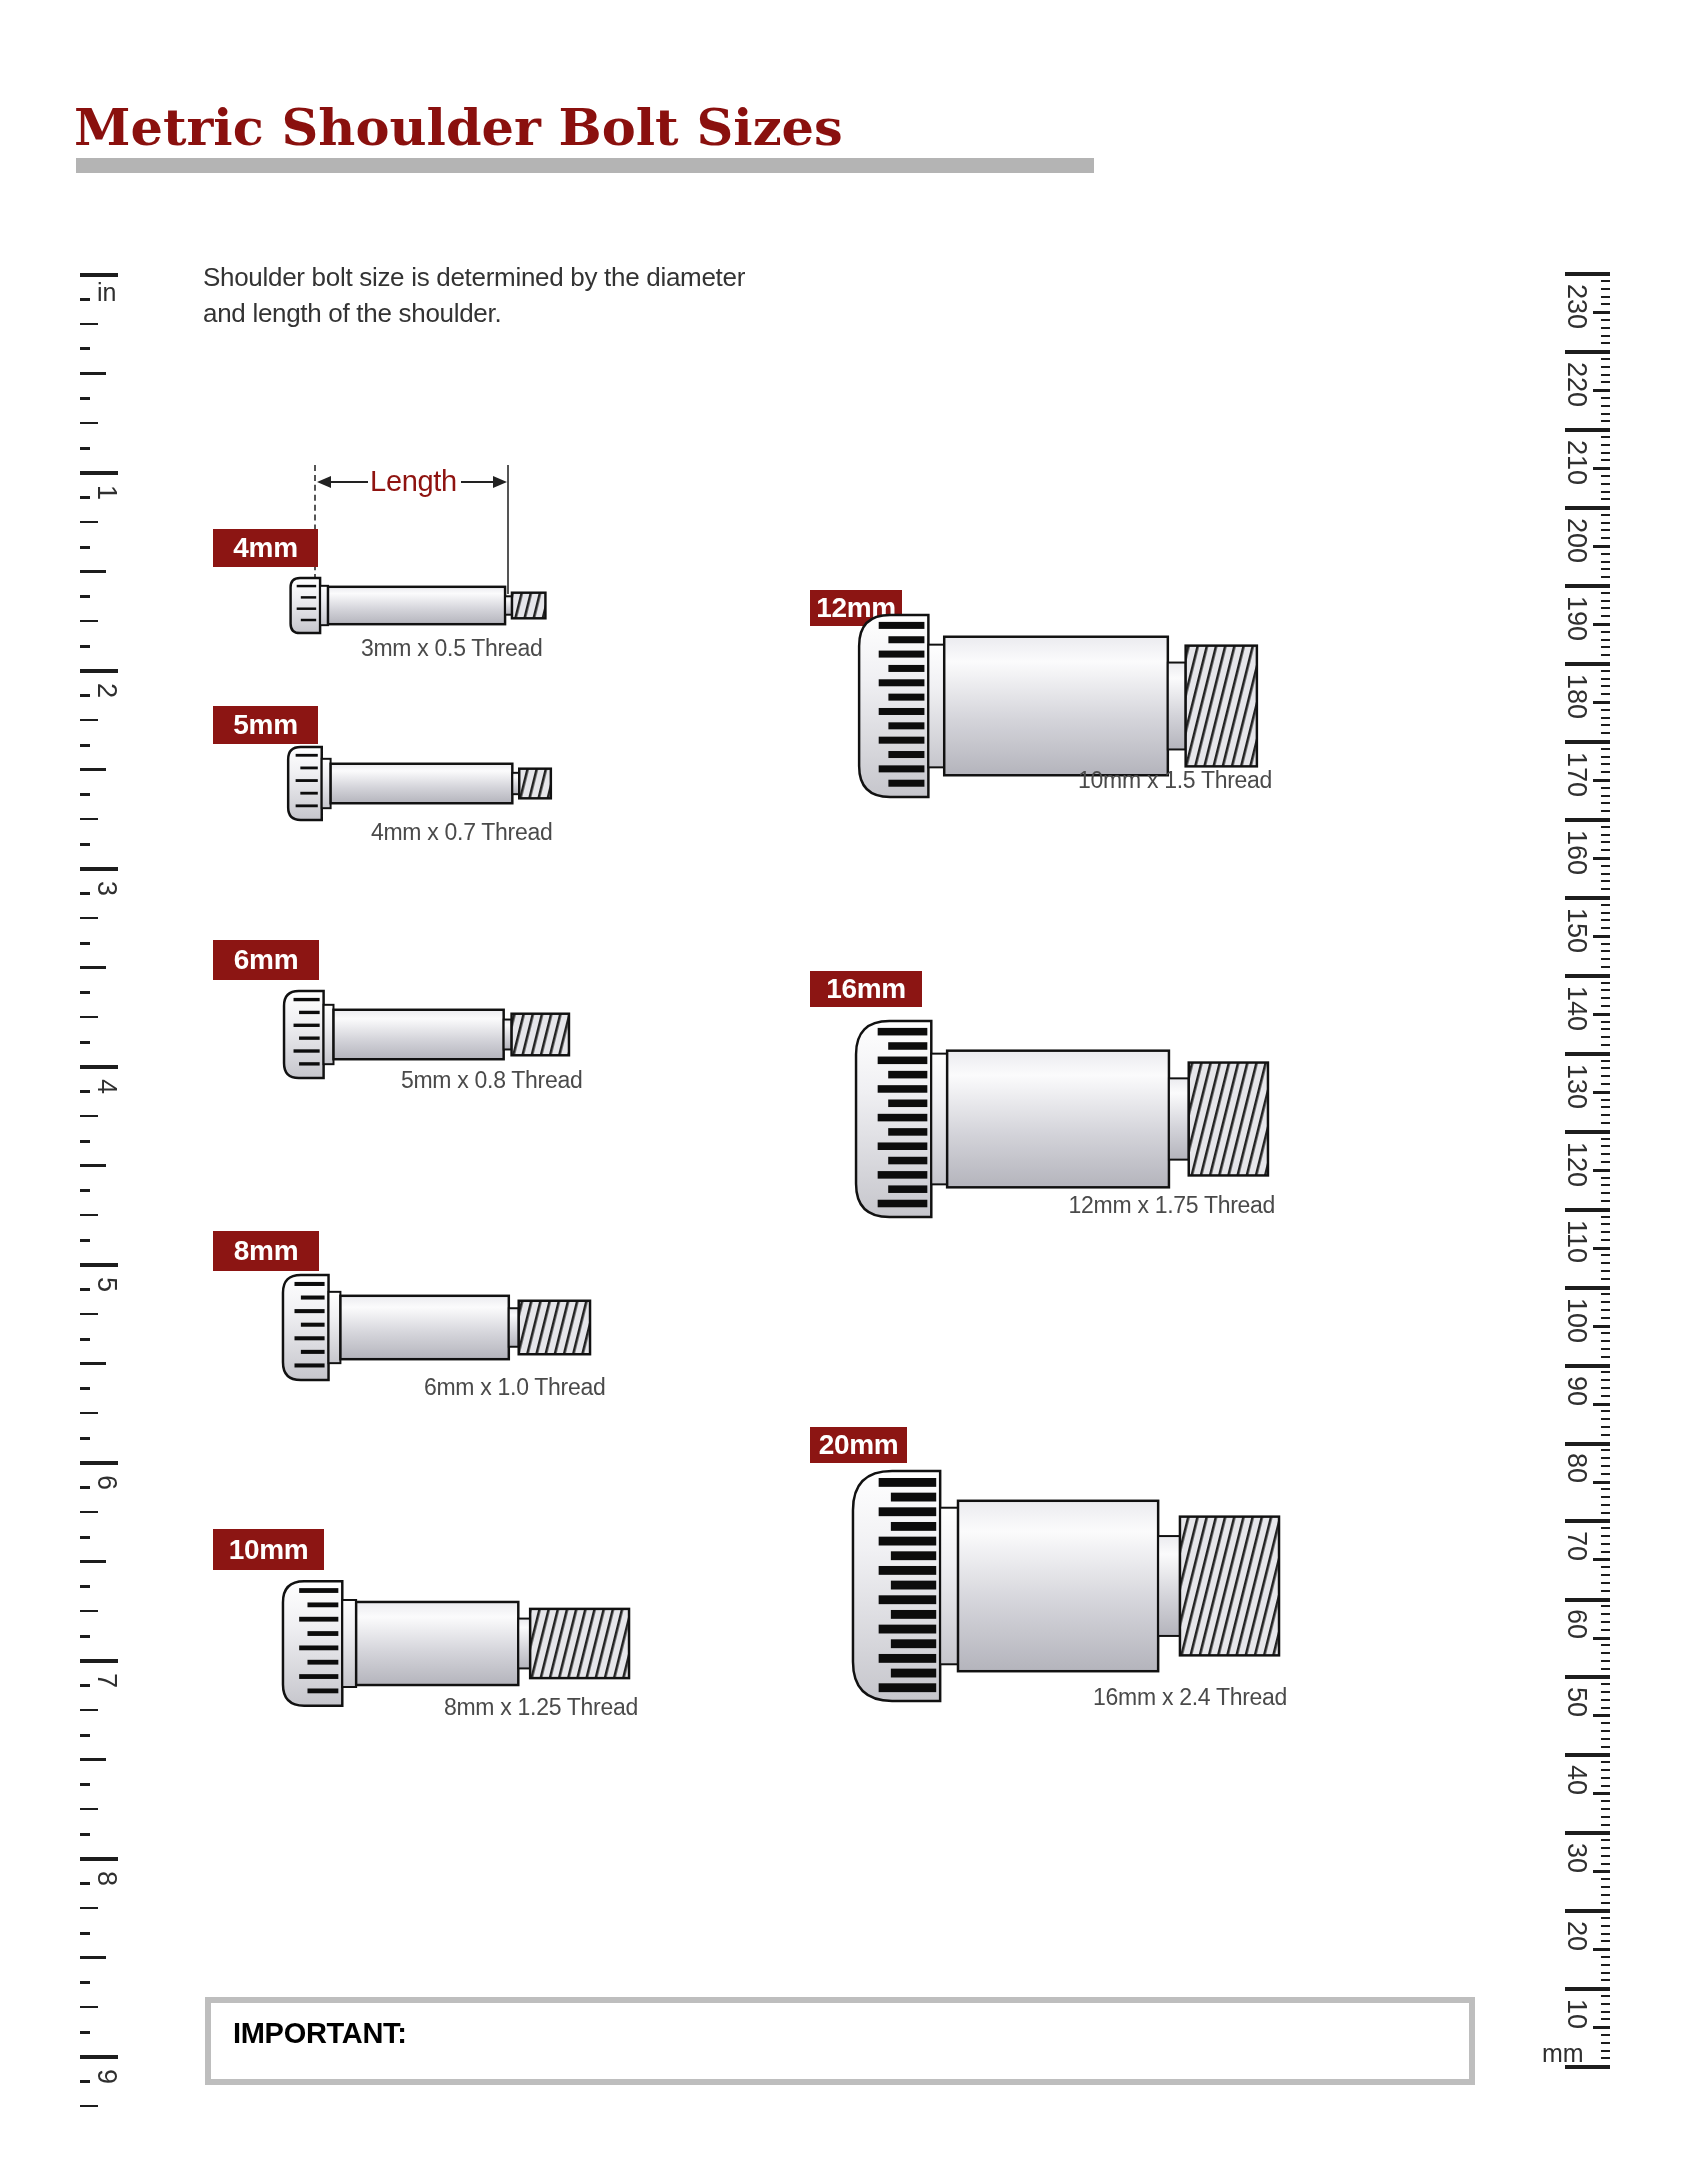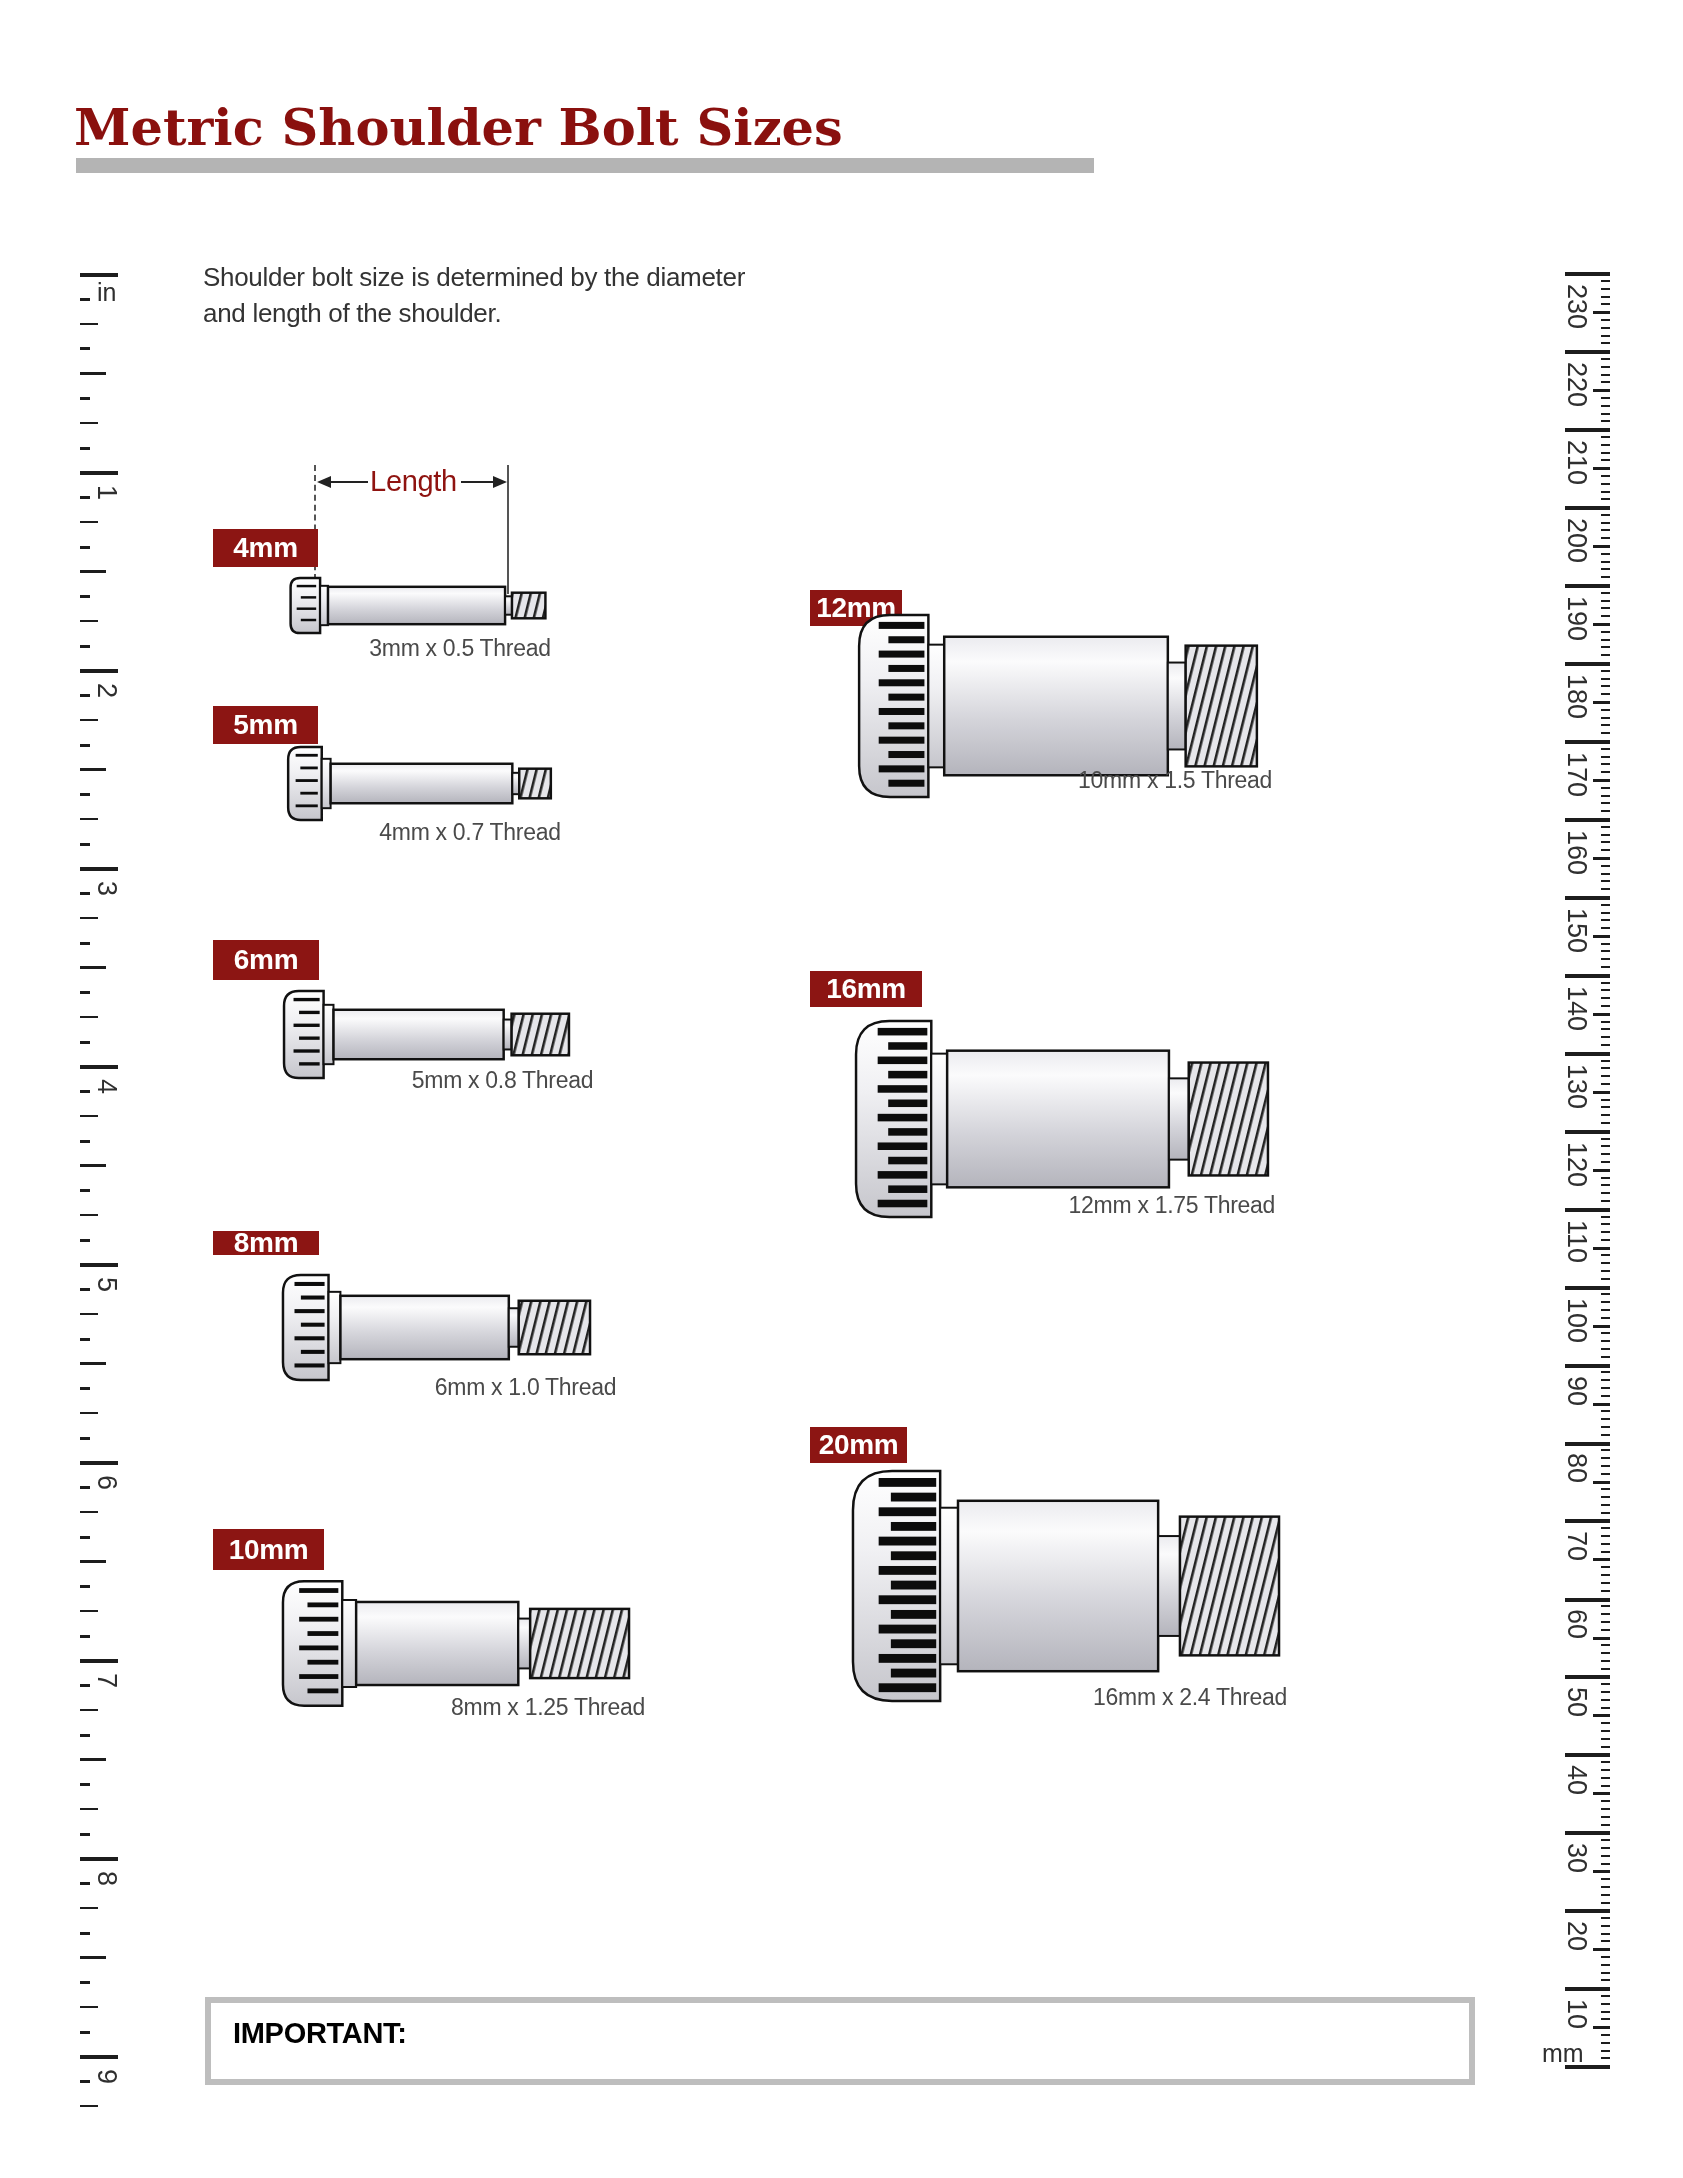--- a/index.html
+++ b/index.html
@@ -16,21 +16,21 @@
   .extline-solid{border-left:2px solid #555;width:0;}
   .arrow-l{width:0;height:0;border-top:6px solid transparent;border-bottom:6px solid transparent;
            border-right:14px solid #222;}
   .arrow-r{width:0;height:0;border-top:6px solid transparent;border-bottom:6px solid transparent;
            border-left:14px solid #222;}
   #length-label{left:366px;top:465px;width:95px;text-align:center;font-size:29px;color:#8f1310;letter-spacing:-0.3px;}
   
   .badge{position:absolute;background:#8c1513;color:#ffffff;font-weight:bold;font-size:28px;
          display:flex;align-items:center;justify-content:center;letter-spacing:-0.3px;}
   .caption{position:absolute;font-size:23px;color:#4a4a4a;letter-spacing:-0.3px;white-space:nowrap;}
-  .caption.center{text-align:center;}
+  .caption.center{}
   .caption.right{text-align:right;}
   .boltsvg{position:absolute;}
   
   .tick{position:absolute;background:#1d1d1d;}
   .rlabel{position:absolute;transform-origin:0 0;transform:rotate(90deg);
           font-size:27px;color:#2f2f2f;white-space:nowrap;letter-spacing:0px;}
   .runit{position:absolute;font-size:25px;color:#2f2f2f;}
   
   #notice{left:205px;top:1997px;width:1258px;height:76px;border:6px solid #bebebe;background:#fff;}
   #notice-line1{margin:14px 0 0 22px;font-size:29px;color:#111;display:flex;align-items:baseline;
@@ -55,21 +55,21 @@
   <div class="abs extline-solid" style="left:507px;top:465px;height:129px;"></div>
   <div class="abs arrow-l" style="left:317px;top:476px;"></div>
   <div class="abs dimline" style="left:330px;width:38px;"></div>
   <div class="abs dimline" style="left:461px;width:33px;"></div>
   <div class="abs arrow-r" style="left:493px;top:476px;"></div>
   <div id="length-label" class="abs">Length</div>
 
   <div class="badge" style="left:213px;top:529px;width:105px;height:38px;">4mm</div>
   <div class="badge" style="left:213px;top:706px;width:105px;height:38px;">5mm</div>
   <div class="badge" style="left:213px;top:940px;width:106px;height:40px;">6mm</div>
-  <div class="badge" style="left:213px;top:1231px;width:106px;height:24px;">8mm</div>
+  <div class="badge" style="left:213px;top:1231px;width:106px;height:40px;">8mm</div>
   <div class="badge" style="left:213px;top:1529px;width:111px;height:41px;">10mm</div>
   <div class="badge" style="left:810px;top:590px;width:92px;height:36px;">12mm</div>
   <div class="badge" style="left:810px;top:971px;width:112px;height:36px;">16mm</div>
   <div class="badge" style="left:810px;top:1427px;width:97px;height:36px;">20mm</div>
 
   <div class="boltsvg" id="bolt0" style="left:287px;top:575px;"><svg width="262" height="61" xmlns="http://www.w3.org/2000/svg" viewBox="0 0 265 62">
         <defs>
    <linearGradient id="gh0" x1="0" y1="0" x2="0" y2="1">
      <stop offset="0" stop-color="#ffffff"></stop>
             <stop offset="0.35" stop-color="#f0f0f3"></stop>

